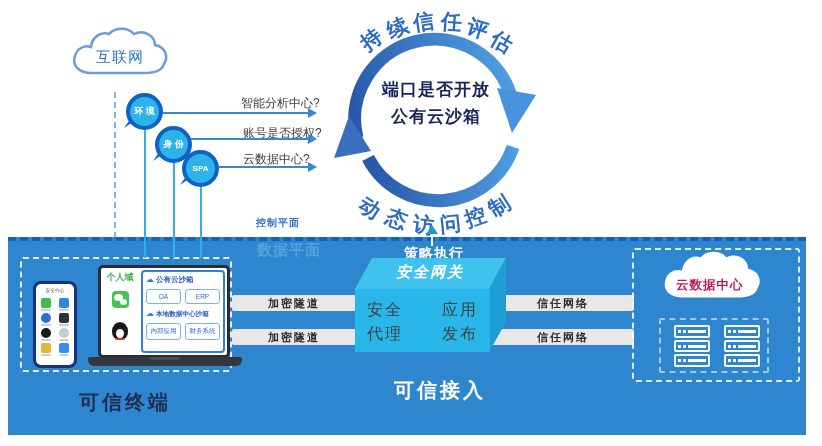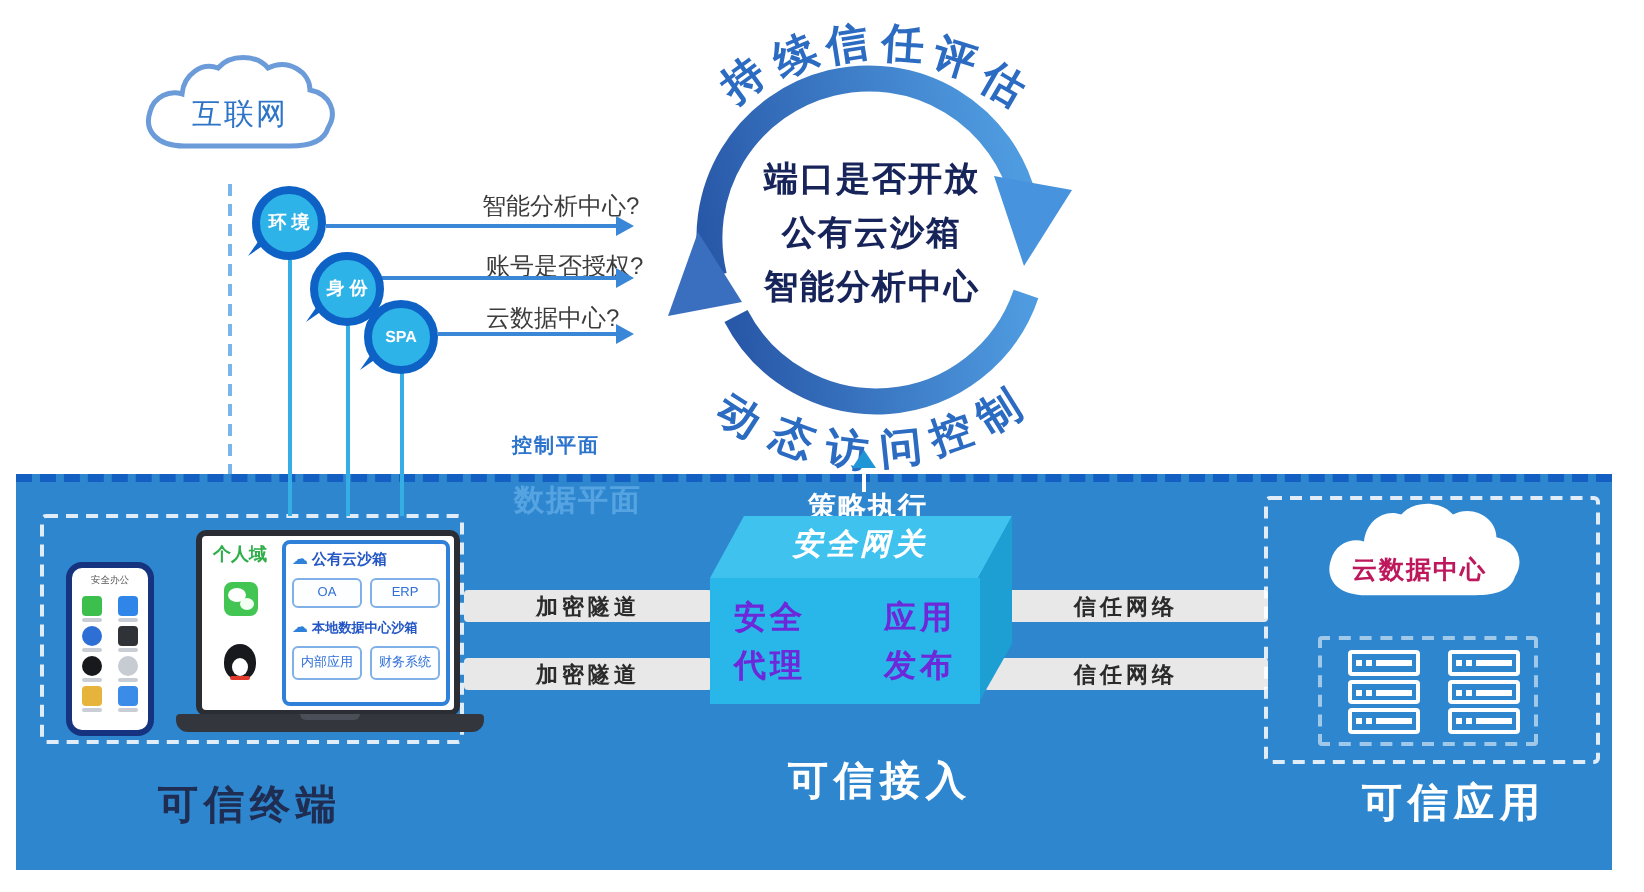--- a/index.html
+++ b/index.html
@@ -124,21 +124,21 @@
   .enc1 { left:232px; top:295px; width:124px; }
   .enc2 { left:232px; top:329px; width:124px; }
   .tru1 { left:492px; top:295px; width:142px; }
   .tru2 { left:492px; top:329px; width:142px; }
 
   
   .gw-front { position:absolute; left:355px; top:289px; width:135px; height:63px; background:#29b7e9; z-index:3; }
   .gw-svg { position:absolute; left:350px; top:256px; z-index:3; }
   .gw-title { position:absolute; left:396px; top:263px; font-size:15px; font-weight:bold; font-style:italic;
               color:#fff; z-index:4; letter-spacing:2px; }
-  .gw-text { position:absolute; width:38px; font-size:16px; font-weight:bold; color:#6d28d9; line-height:24px;
+  .gw-text { position:absolute; width:38px; font-size:16px; font-weight:normal; color:#404040; line-height:24px;
              text-align:center; z-index:4; letter-spacing:2px;}
   .gw-left  { left:366px; top:298px; }
   .gw-right { left:441px; top:298px; }
 
   
   .apps-box { left:632px; top:248px; width:168px; height:134px; }
   .dc-cloud { position:absolute; left:656px; top:249px; width:112px; height:60px; z-index:3; }
   .dc-label { position:absolute; left:676px; top:277px; font-size:12.5px; font-weight:bold; color:#be185d; z-index:4; letter-spacing:1px;}
   .inner-dashed { position:absolute; left:659px; top:318px; width:110px; height:55px;
                   border:2px dashed rgba(255,255,255,.55); border-radius:2px; z-index:2; }
@@ -205,21 +205,20 @@
       <span class="c1">态</span>
       <span class="c2">访</span>
       <span class="c3">问</span>
       <span class="c4">控</span>
       <span class="c5">制</span>
     </div>
 
   <div class="cycle-centers">
     <div>端口是否开放</div>
     <div>公有云沙箱</div>
-    <div>智能分析中心</div>
   </div>
 
   <div class="control-plane">控制平面</div>
   <div class="data-plane">数据平面</div>
   <div class="policy-exec">策略执行</div>
   <div class="policy-arrow-head"></div>
   <div class="policy-arrow-stem"></div>
 
   <div class="band"></div>
 
@@ -314,15 +313,14 @@
         <span class="dot"></span>
         <span class="dot"></span>
         <span class="slab"></span>
       </div>
     <div class="row">
         <span class="dot"></span>
         <span class="dot"></span>
         <span class="slab"></span>
       </div>
   </div>
-  <div class="zone-title t-apps">可信应用</div>
 
 </div>
 
 </body></html>

